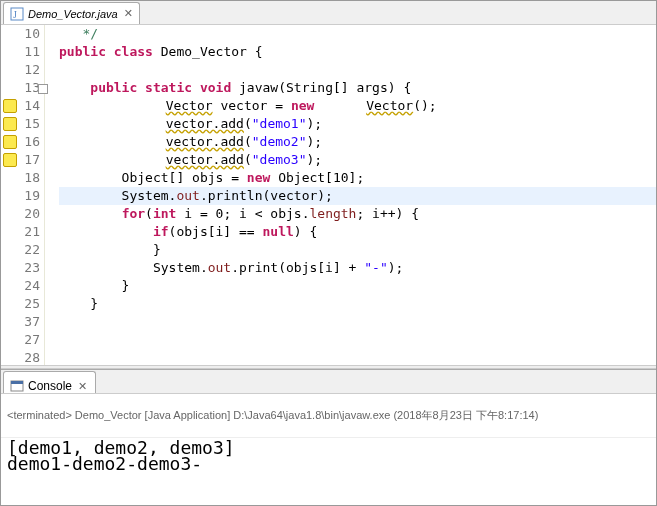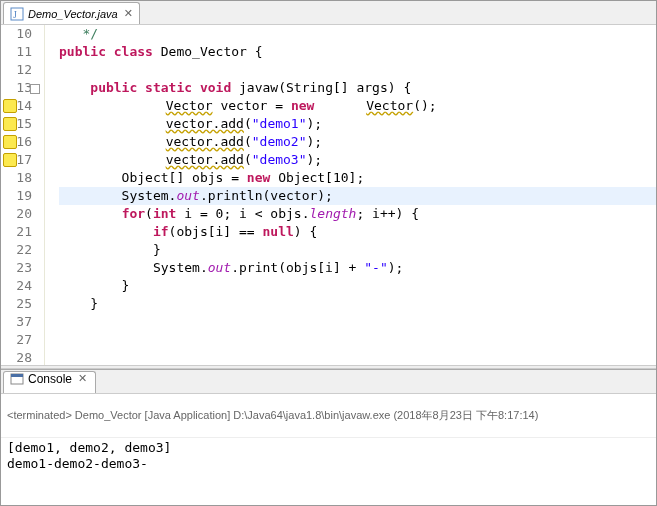--- a/index.html
+++ b/index.html
@@ -4,39 +4,39 @@
 <style>
 * { margin: 0; padding: 0; box-sizing: border-box; }
 body { font-family: "Microsoft YaHei", sans-serif; font-size: 12px; background: #fff; width: 657px; height: 506px; overflow: hidden; border: 1px solid #999; }
 .editor-area { height: 364px; display: flex; flex-direction: column; }
 .tab-bar { height: 24px; background: #f0f0f0; border-bottom: 1px solid #ccc; display: flex; align-items: flex-end; padding-left: 2px; }
 .tab { height: 22px; background: #fff; border: 1px solid #aaa; border-bottom: none; padding: 0 4px 0 6px; display: flex; align-items: center; gap: 4px; border-radius: 3px 3px 0 0; }
 .tab-icon { width: 14px; height: 14px; display: inline-flex; align-items: center; justify-content: center; }
 .tab-label { font-size: 11px; font-style: italic; }
 .tab-close { font-size: 11px; color: #666; cursor: pointer; padding: 0 2px; }
 .code-area { flex: 1; display: flex; font-family: Consolas, monospace; font-size: 13px; line-height: 18px; overflow: auto; background: #fff; }
-.gutter { width: 44px; background: #fff; border-right: 1px solid #e8e8d8; text-align: right; padding-right: 12px; color: #787878; user-select: none; position: relative; }
+.gutter { width: 44px; background: #fff; border-right: 1px solid #e8e8d8; text-align: right; padding-right: 4px; color: #787878; user-select: none; position: relative; }
 .gutter .ln { height: 18px; position: relative; }
 .gutter .warn::before { content: ""; position: absolute; left: 2px; top: 2px; width: 12px; height: 12px; background: #fce94f; border: 1px solid #c4a000; border-radius: 2px; }
 .gutter .fold::after { content: ""; position: absolute; right: -8px; top: 5px; width: 8px; height: 8px; border: 1px solid #999; background: #fff; }
 .code { flex: 1; padding-left: 14px; }
 .cl { height: 18px; white-space: pre; }
 .hl { background: #e8f2fe; }
 .kw { color: #be185d; font-weight: bold; }
 .str { color: #2a00ff; }
-.fld { color: #a21caf; font-style: italic; }
+.fld { color: #7f1d1d; }
 .cmt { color: #3f7f5f; }
 .ann { text-decoration: underline; text-decoration-style: wavy; text-decoration-color: #c4a000; margin-left: 44px; }
 .splitter { height: 4px; background: #eee; border-top: 1px solid #ccc; border-bottom: 1px solid #ccc; cursor: row-resize; }
 .console-area { height: 136px; display: flex; flex-direction: column; border-top: 1px solid #aaa; }
 .console-tab-bar { height: 24px; background: #f0f0f0; border-bottom: 1px solid #ccc; display: flex; align-items: flex-end; padding-left: 2px; }
-.console-tab { height: 22px; background: #fff; border: 1px solid #aaa; border-bottom: none; padding: 0 6px; display: flex; align-items: flex-start; gap: 4px; border-radius: 3px 3px 0 0; }
+.console-tab { height: 22px; background: #fff; border: 1px solid #aaa; border-bottom: none; padding: 0 6px; display: flex; align-items: flex-end; gap: 4px; border-radius: 3px 3px 0 0; }
 .console-icon { width: 14px; height: 14px; }
 .console-header { font-size: 11px; color: #666; padding: 14px 6px; border-bottom: 1px solid #eee; }
-.console-out { font-family: Consolas, monospace; font-size: 13px; padding: 2px 6px; line-height: 16px; white-space: pre; }
+.console-out { font-family: Consolas, monospace; font-size: 18px; padding: 2px 6px; line-height: 16px; white-space: pre; }
 </style>
 </head>
 <body>
 
 <div class="editor-area">
   <div class="tab-bar">
     <div class="tab">
       <span class="tab-icon">
         <svg viewBox="0 0 14 14" width="14" height="14">
             <rect x="1" y="1" width="12" height="12" fill="#fff" stroke="#5a8ac6"></rect>

